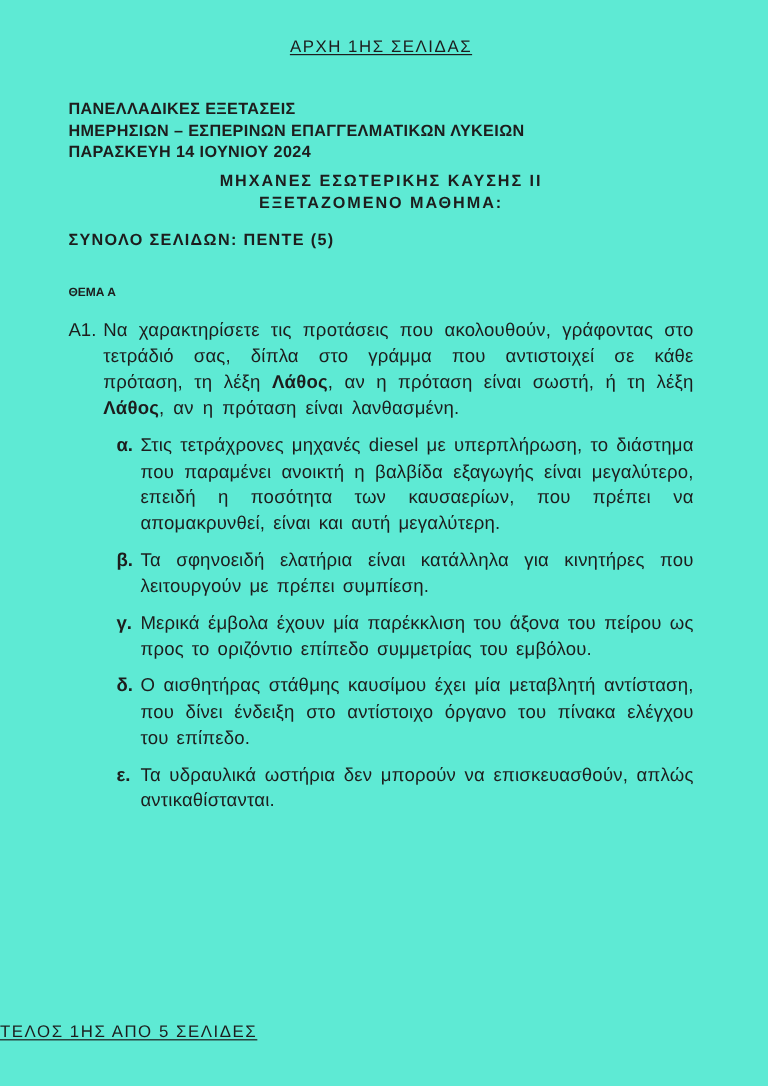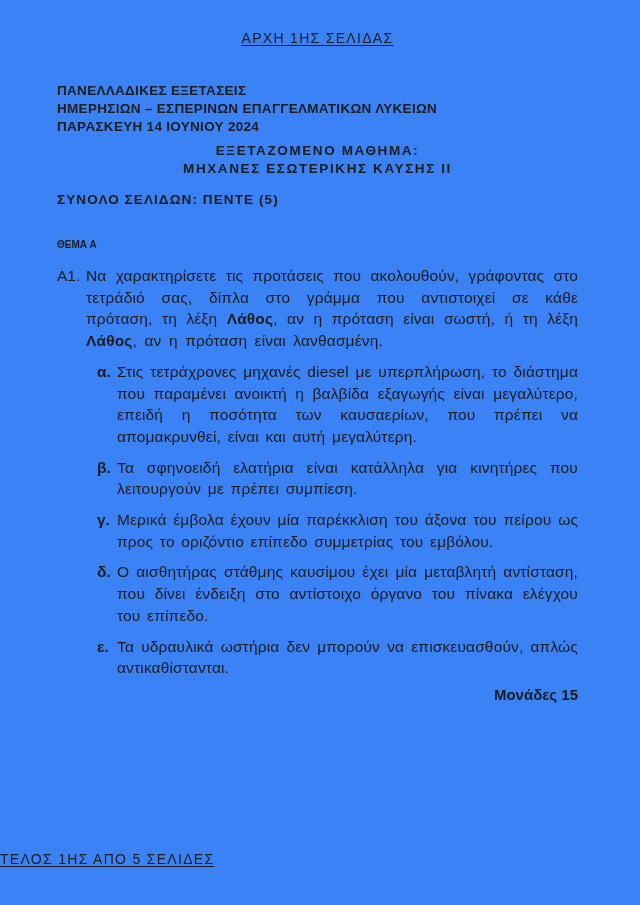--- a/index.html
+++ b/index.html
@@ -9,21 +9,21 @@
     background: #ffffff;
     color: #1d1d1d;
     font-family: "Liberation Sans", sans-serif;
     -webkit-font-smoothing: antialiased;
   }
   .page {
     position: relative;
     width: 640px; height: 905px;
     padding: 0 62px 0 57px;
     overflow: hidden;
-    background: #3b82f6;
+    background: #5eead4;
   }
   .doc-header {
     padding-top: 30px;
     text-align: center;
     font-size: 14px;
     letter-spacing: 1.3px;
   }
   .underlined {
     text-decoration: underline;
     text-underline-offset: 2px;
@@ -113,22 +113,22 @@
     <span class="underlined">ΑΡΧΗ 1ΗΣ ΣΕΛΙΔΑΣ</span>
   </div>
 
   <div class="title-block">
     <div>ΠΑΝΕΛΛΑΔΙΚΕΣ ΕΞΕΤΑΣΕΙΣ</div>
     <div>ΗΜΕΡΗΣΙΩΝ – ΕΣΠΕΡΙΝΩΝ ΕΠΑΓΓΕΛΜΑΤΙΚΩΝ ΛΥΚΕΙΩΝ</div>
     <div>ΠΑΡΑΣΚΕΥΗ 14 ΙΟΥΝΙΟΥ 2024</div>
   </div>
 
   <div class="subject-block">
+    <div>ΜΗΧΑΝΕΣ ΕΣΩΤΕΡΙΚΗΣ ΚΑΥΣΗΣ ΙΙ</div>
     <div>ΕΞΕΤΑΖΟΜΕΝΟ ΜΑΘΗΜΑ:</div>
-    <div>ΜΗΧΑΝΕΣ ΕΣΩΤΕΡΙΚΗΣ ΚΑΥΣΗΣ ΙΙ</div>
   </div>
 
   <div class="pages-total">ΣΥΝΟΛΟ ΣΕΛΙΔΩΝ: ΠΕΝΤΕ (5)</div>
 
   <div class="thema-title">ΘΕΜΑ Α</div>
 
   <div class="question body-text">
     <span class="q-label">Α1.</span>
     <div class="q-text"><span>Να χαρακτηρίσετε τις προτάσεις που ακολουθούν, γράφοντας στο τετράδιό σας, δίπλα στο γράμμα που αντιστοιχεί σε κάθε πρόταση, τη λέξη </span><b>Λάθος</b><span>, αν η πρόταση είναι σωστή, ή τη λέξη </span><b>Λάθος</b><span>, αν η πρόταση είναι λανθασμένη.</span></div>
   </div>
@@ -151,19 +151,18 @@
   <div class="sub-item body-text">
     <span class="sub-label">δ.</span>
     <div class="sub-text">Ο αισθητήρας στάθμης καυσίμου έχει μία μεταβλητή αντίσταση, που δίνει ένδειξη στο αντίστοιχο όργανο του πίνακα ελέγχου του επίπεδο.</div>
   </div>
 
   <div class="sub-item body-text">
     <span class="sub-label">ε.</span>
     <div class="sub-text">Τα υδραυλικά ωστήρια δεν μπορούν να επισκευασθούν, απλώς αντικαθίστανται.</div>
   </div>
 
-  <div class="points">Μονάδες 15</div>
 
   <div class="doc-footer">
     <span class="underlined">ΤΕΛΟΣ 1ΗΣ ΑΠΟ 5 ΣΕΛΙΔΕΣ</span>
   </div>
 
 </div>
 
 </body></html>

